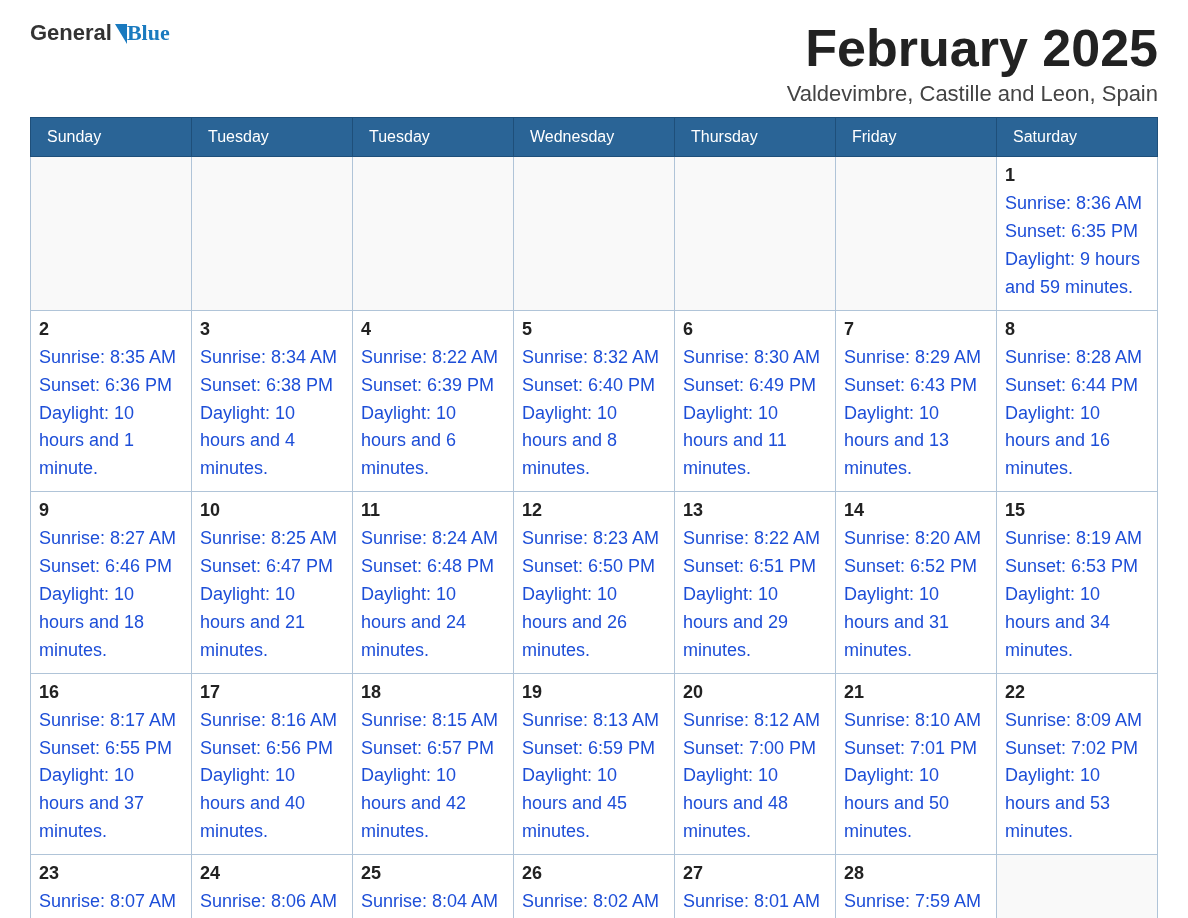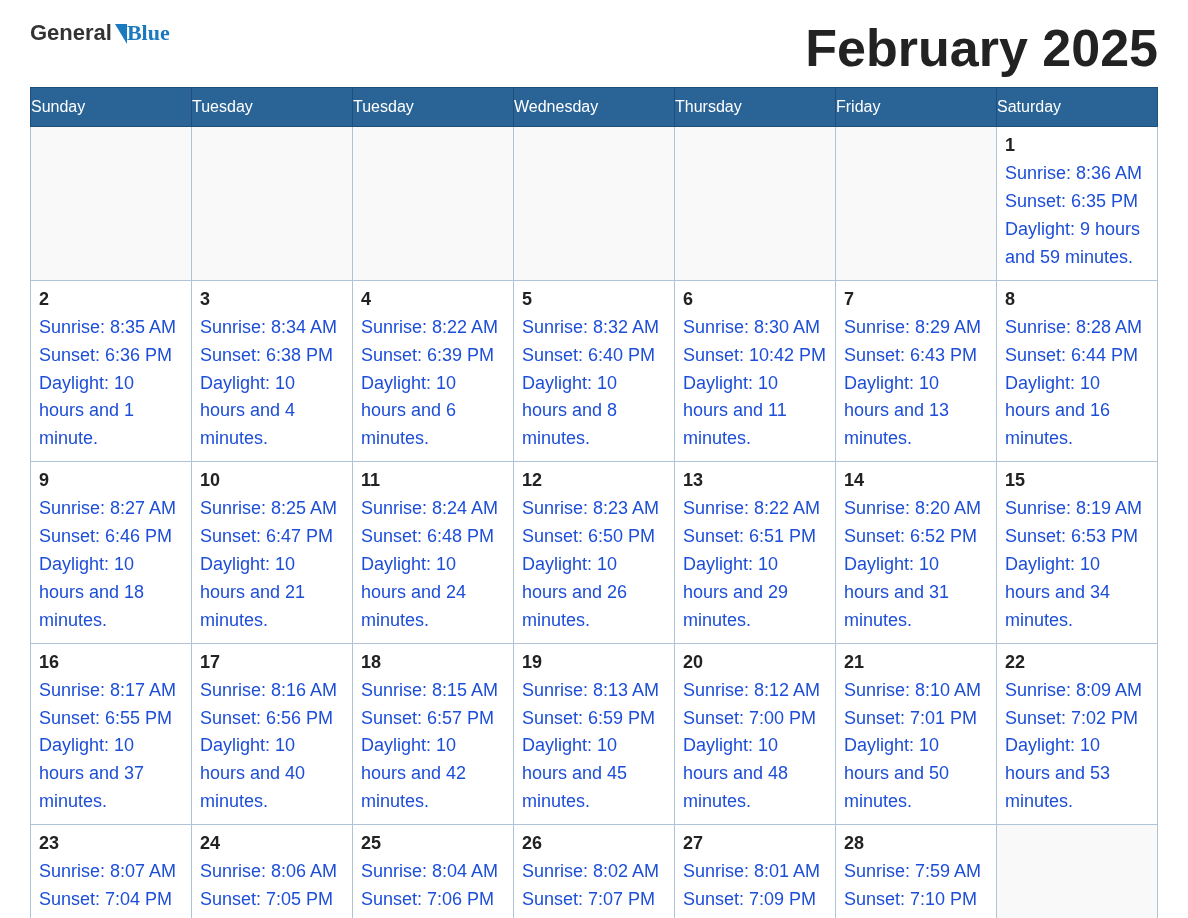--- a/index.html
+++ b/index.html
@@ -62,21 +62,21 @@
     .calendar {
       width: 100%;
       border-collapse: collapse;
       margin-top: 8px;
     }
     .calendar thead tr th {
       background: #2a6496;
       color: #fff;
       font-size: 16px;
       font-weight: normal;
-      padding: 10px 0;
+      padding: 10px 16px;
       text-align: left;
       border: 1px solid #1e4f7a;
     }
     .calendar tbody tr td {
       vertical-align: top;
       border: 1px solid #b0c4d8;
       padding: 8px 8px;
       font-size: 13px;
       color: #333;
       min-height: 110px;
@@ -108,20 +108,21 @@
 <div class="header">
   <div class="logo">
     <div class="logo-top">
       <span class="logo-general">General</span>
       <div class="logo-arrow"></div>
     </div>
     <span class="logo-blue">Blue</span>
   </div>
   <div class="title-block">
     <div class="main-title">February 2025</div>
+    <div class="subtitle">Valdevimbre, Castille and Leon, Spain</div>
   </div>
 </div>
 
 <table class="calendar">
   <thead>
     <tr>
     <th>Sunday</th>
         <th>Tuesday</th>
         <th>Tuesday</th>
         <th>Wednesday</th>
@@ -166,21 +167,21 @@
         </td>
         <td>
           <span class="day-number">5</span>
           <div class="day-info">Sunrise: 8:32 AM
 Sunset: 6:40 PM
 Daylight: 10 hours and 8 minutes.</div>
         </td>
         <td>
           <span class="day-number">6</span>
           <div class="day-info">Sunrise: 8:30 AM
-Sunset: 10:42 PM
+Sunset: 6:49 PM
 Daylight: 10 hours and 11 minutes.</div>
         </td>
         <td>
           <span class="day-number">7</span>
           <div class="day-info">Sunrise: 8:29 AM
 Sunset: 6:43 PM
 Daylight: 10 hours and 13 minutes.</div>
         </td>
         <td>
           <span class="day-number">8</span>

